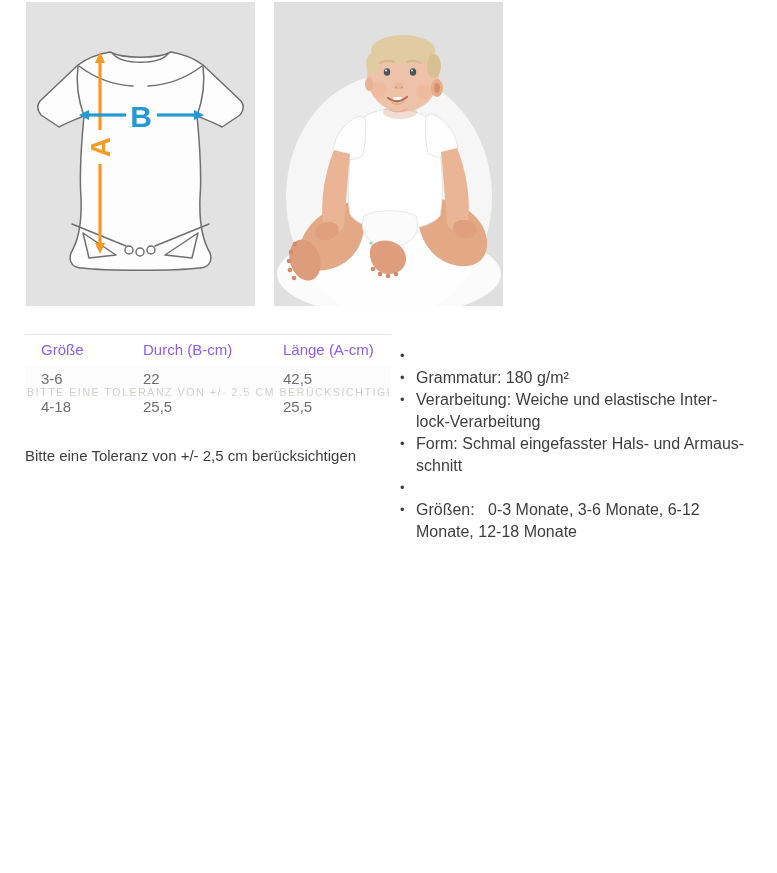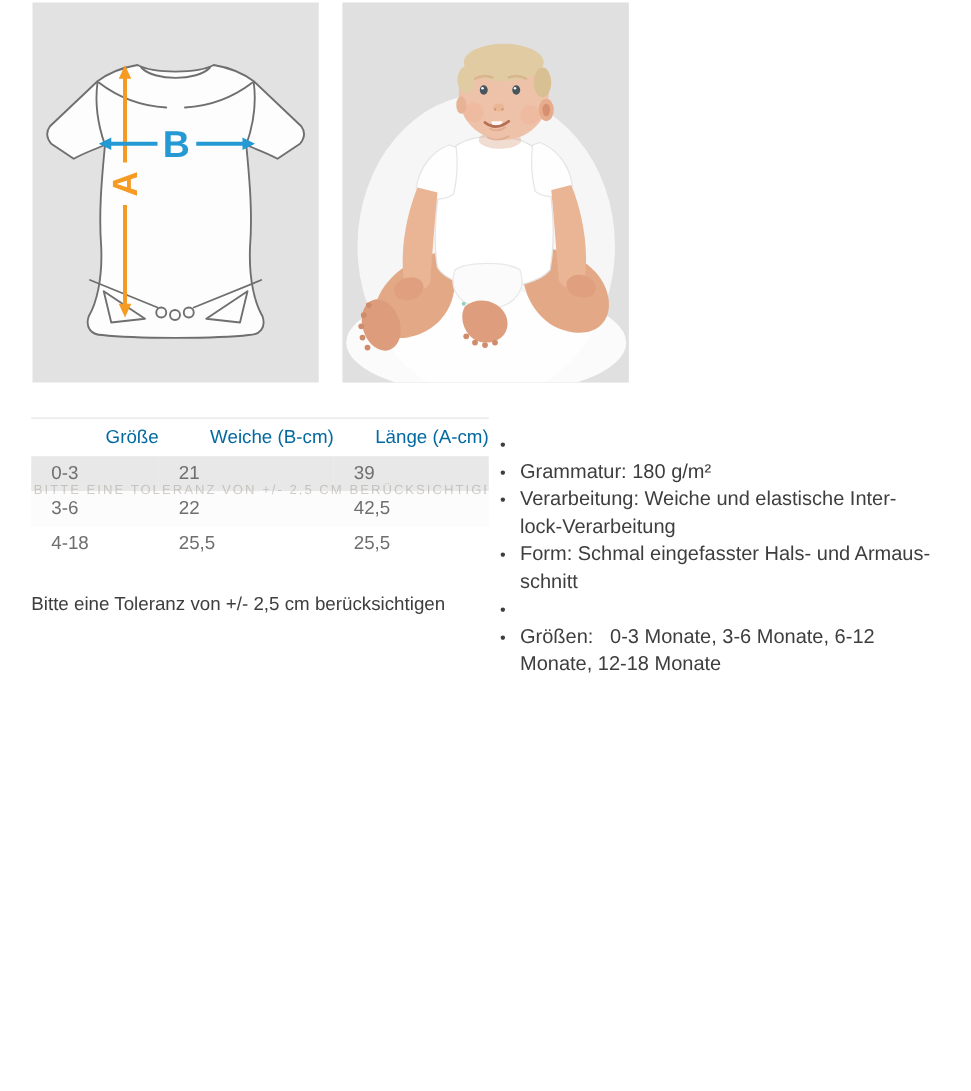--- a/index.html
+++ b/index.html
@@ -16,21 +16,21 @@
   #diagram-box { left:26px; background:#e2e2e2; }
   #photo-box   { left:274px; background:#e0e0e0; }
   .img-box svg { display:block; width:100%; height:100%; }
   svg text { font-family:"Liberation Sans","DejaVu Sans",sans-serif; }
 
   
   .content-left { position:absolute; left:25px; top:334px; width:366px; }
   .table-wrap { position:relative; width:366px; }
   table.size-table { width:366px; border-collapse:collapse; border-top:1px solid #e5e5e5; font-size:15px; }
   table.size-table th {
-    font-weight:400; text-align:right; color:#0369a1;
+    font-weight:400; text-align:left; color:#8b5cf6;
     height:30px; padding:0 0 0 16px; background:#ffffff; vertical-align:middle;
   }
   table.size-table td {
     color:#6f6f6f; height:28px; padding:0 0 0 16px; vertical-align:middle;
   }
   tr.zebra-dark td { background:#e8e8e8; }
   tr.zebra-light td { background:#fcfcfc; }
   .ghost {
     position:absolute; left:2px; top:52px; width:362px; height:10px;
     overflow:hidden; font-size:10.5px; line-height:13px; letter-spacing:1.6px;
@@ -177,30 +177,25 @@
     <div class="table-wrap">
       <table class="size-table">
         <colgroup>
             <col style="width:102px">
             <col style="width:140px">
             <col style="width:124px">
           </colgroup>
         <thead>
           <tr>
             <th>Größe</th>
-            <th>Weiche (B-cm)</th>
+            <th>Durch (B-cm)</th>
             <th>Länge (A-cm)</th>
           </tr>
         </thead>
         <tbody>
-          <tr class="zebra-dark">
-            <td>0-3</td>
-            <td>21</td>
-            <td>39</td>
-          </tr>
           <tr class="zebra-light">
             <td>3-6</td>
             <td>22</td>
             <td>42,5</td>
           </tr>
           <tr>
             <td>4-18</td>
             <td>25,5</td>
             <td>25,5</td>
           </tr>

